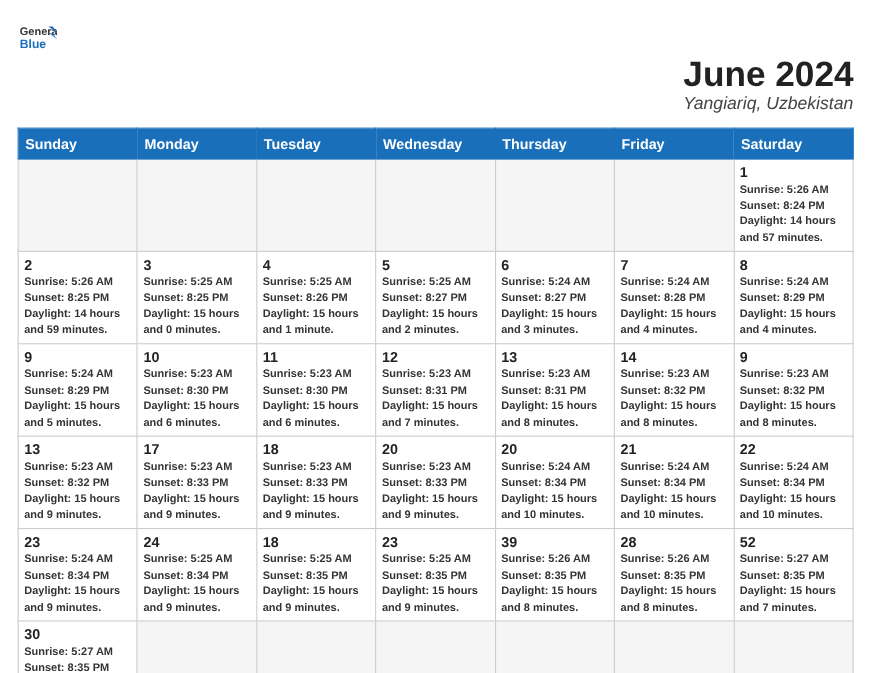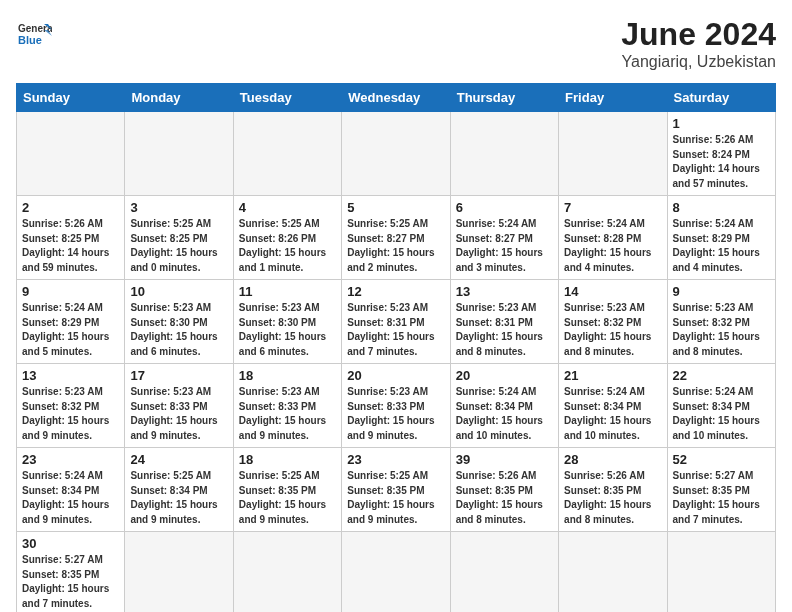--- a/index.html
+++ b/index.html
@@ -19,30 +19,31 @@
     .logo {
       display: flex;
       align-items: center;
       gap: 4px;
     }
     .logo-icon {
       width: 36px;
       height: 36px;
     }
     .title-area {
-      text-align: right;
+      margin-top: 33px;
     }
     .month-title {
       font-size: 32px;
       font-weight: bold;
       color: #222;
     }
     .location-title {
       font-size: 16px;
       color: #444;
+      font-style: italic;
     }
     .calendar-table {
       width: 100%;
       border-collapse: collapse;
       font-size: 11px;
     }
     .calendar-table th {
       background: #1a6fba;
       color: #fff;
       text-align: left;

